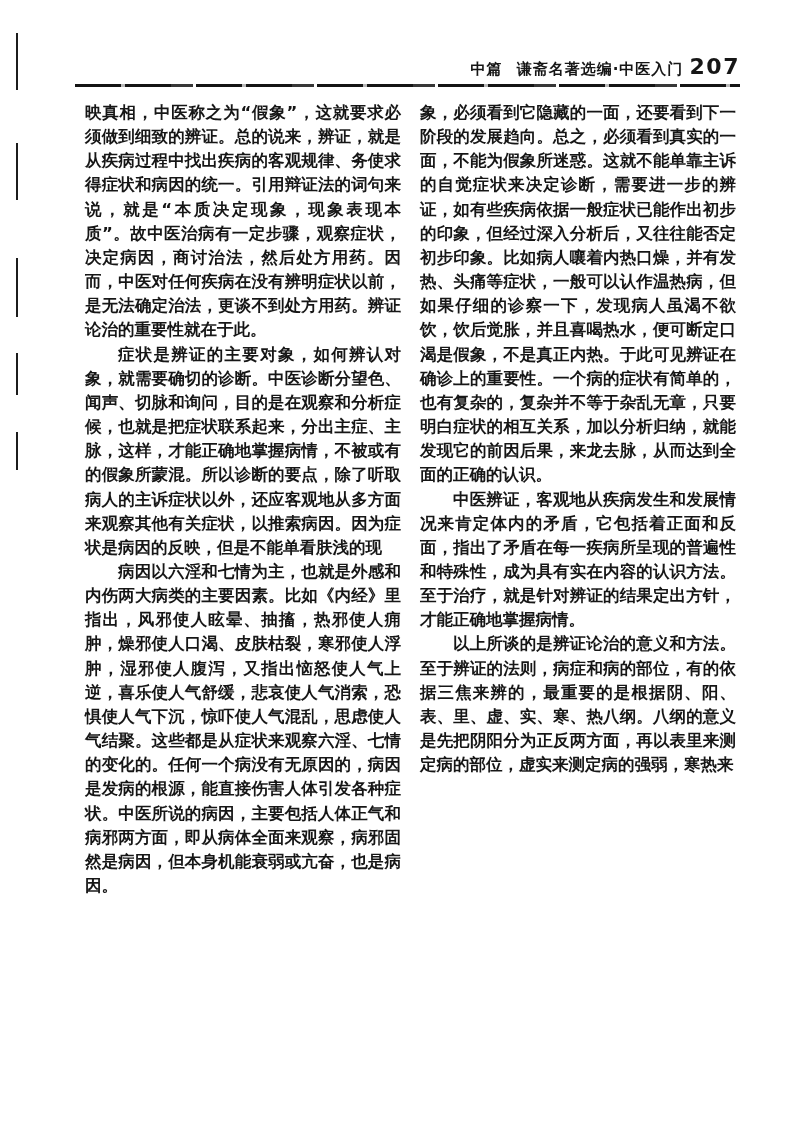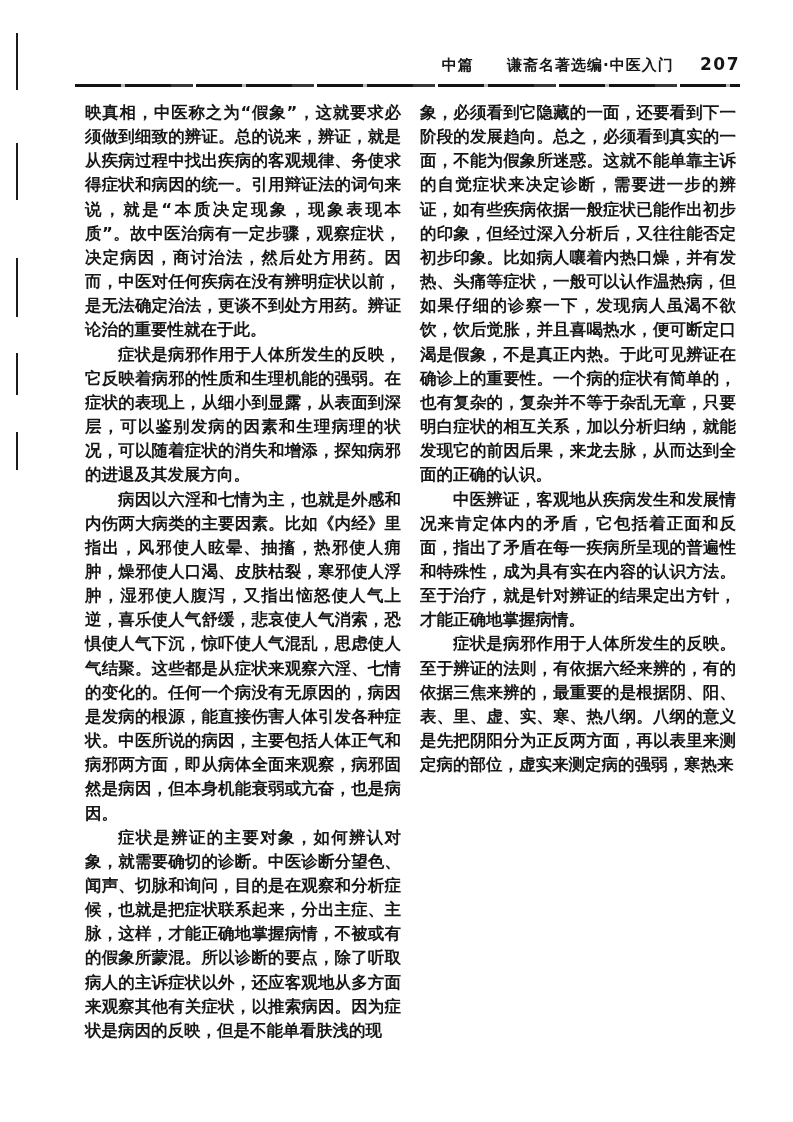--- a/index.html
+++ b/index.html
@@ -29,22 +29,22 @@
     position: absolute;
     top: 54px;
     left: 75px;
     width: 665px;
     text-align: right;
     font-weight: bold;
     font-size: 15px;
     letter-spacing: 1px;
     white-space: nowrap;
   }
-  .header .title { margin-left: 27px; }
-  .header .pagenum { margin-left: 20px; font-size: 17px; letter-spacing: 1.5px; }
+  .header .title { margin-left: 8px; }
+  .header .pagenum { font-size: 22px; letter-spacing: 1.5px; }
 
   .header-rule {
     position: absolute;
     top: 84px;
     left: 75px;
     width: 665px;
     height: 3px;
     background: repeating-linear-gradient(90deg,
       #141414 0 46px,
       rgba(20,20,20,0.30) 46px 50px,
@@ -88,24 +88,23 @@
     <span class="section">中篇</span>
     <span class="title">谦斋名著选编·中医入门</span>
     <span class="pagenum">207</span>
   </div>
 
   <div class="header-rule"></div>
 
   <div class="content">
     <div class="column">
       <p>映真相，中医称之为“假象”，这就要求必须做到细致的辨证。总的说来，辨证，就是从疾病过程中找出疾病的客观规律、务使求得症状和病因的统一。引用辩证法的词句来说，就是“本质决定现象，现象表现本质”。故中医治病有一定步骤，观察症状，决定病因，商讨治法，然后处方用药。因而，中医对任何疾病在没有辨明症状以前，是无法确定治法，更谈不到处方用药。辨证论治的重要性就在于此。</p>
-      <p class="indent">症状是病邪作用于人体所发生的反映，它反映着病邪的性质和生理机能的强弱。在症状的表现上，从细小到显露，从表面到深层，可以鉴别发病的因素和生理病理的状况，可以随着症状的消失和增添，探知病邪的进退及其发展方向。</p>
+      <p class="indent">症状是辨证的主要对象，如何辨认对象，就需要确切的诊断。中医诊断分望色、闻声、切脉和询问，目的是在观察和分析症候，也就是把症状联系起来，分出主症、主脉，这样，才能正确地掌握病情，不被或有的假象所蒙混。所以诊断的要点，除了听取病人的主诉症状以外，还应客观地从多方面来观察其他有关症状，以推索病因。因为症状是病因的反映，但是不能单看肤浅的现</p>
       <p class="indent">病因以六淫和七情为主，也就是外感和内伤两大病类的主要因素。比如《内经》里指出，风邪使人眩晕、抽搐，热邪使人痈肿，燥邪使人口渴、皮肤枯裂，寒邪使人浮肿，湿邪使人腹泻，又指出恼怒使人气上逆，喜乐使人气舒缓，悲哀使人气消索，恐惧使人气下沉，惊吓使人气混乱，思虑使人气结聚。这些都是从症状来观察六淫、七情的变化的。任何一个病没有无原因的，病因是发病的根源，能直接伤害人体引发各种症状。中医所说的病因，主要包括人体正气和病邪两方面，即从病体全面来观察，病邪固然是病因，但本身机能衰弱或亢奋，也是病因。</p>
-      <p class="indent">症状是辨证的主要对象，如何辨认对象，就需要确切的诊断。中医诊断分望色、闻声、切脉和询问，目的是在观察和分析症候，也就是把症状联系起来，分出主症、主脉，这样，才能正确地掌握病情，不被或有的假象所蒙混。所以诊断的要点，除了听取病人的主诉症状以外，还应客观地从多方面来观察其他有关症状，以推索病因。因为症状是病因的反映，但是不能单看肤浅的现</p>
     </div>
     <div class="column">
       <p>象，必须看到它隐藏的一面，还要看到下一阶段的发展趋向。总之，必须看到真实的一面，不能为假象所迷惑。这就不能单靠主诉的自觉症状来决定诊断，需要进一步的辨证，如有些疾病依据一般症状已能作出初步的印象，但经过深入分析后，又往往能否定初步印象。比如病人嚷着内热口燥，并有发热、头痛等症状，一般可以认作温热病，但如果仔细的诊察一下，发现病人虽渴不欲饮，饮后觉胀，并且喜喝热水，便可断定口渴是假象，不是真正内热。于此可见辨证在确诊上的重要性。一个病的症状有简单的，也有复杂的，复杂并不等于杂乱无章，只要明白症状的相互关系，加以分析归纳，就能发现它的前因后果，来龙去脉，从而达到全面的正确的认识。</p>
       <p class="indent">中医辨证，客观地从疾病发生和发展情况来肯定体内的矛盾，它包括着正面和反面，指出了矛盾在每一疾病所呈现的普遍性和特殊性，成为具有实在内容的认识方法。至于治疗，就是针对辨证的结果定出方针，才能正确地掌握病情。</p>
-      <p class="indent">症状是病邪作用于人体所发生的反映。至于辨证的法则，有依据六经来辨的，有的依据三焦来辨的，最重要的是根据阴、阳、表、里、虚、实、寒、热八纲。八纲的意义是先把阴阳分为正反两方面，再以表里来测定病的部位，虚实来测定病的强弱，寒热来</p>
+      <p class="indent">以上所谈的是辨证论治的意义和方法。至于辨证的法则，病症和病的部位，有的依据三焦来辨的，最重要的是根据阴、阳、表、里、虚、实、寒、热八纲。八纲的意义是先把阴阳分为正反两方面，再以表里来测定病的部位，虚实来测定病的强弱，寒热来</p>
     </div>
   </div>
 
 </div>
 
 </body></html>

